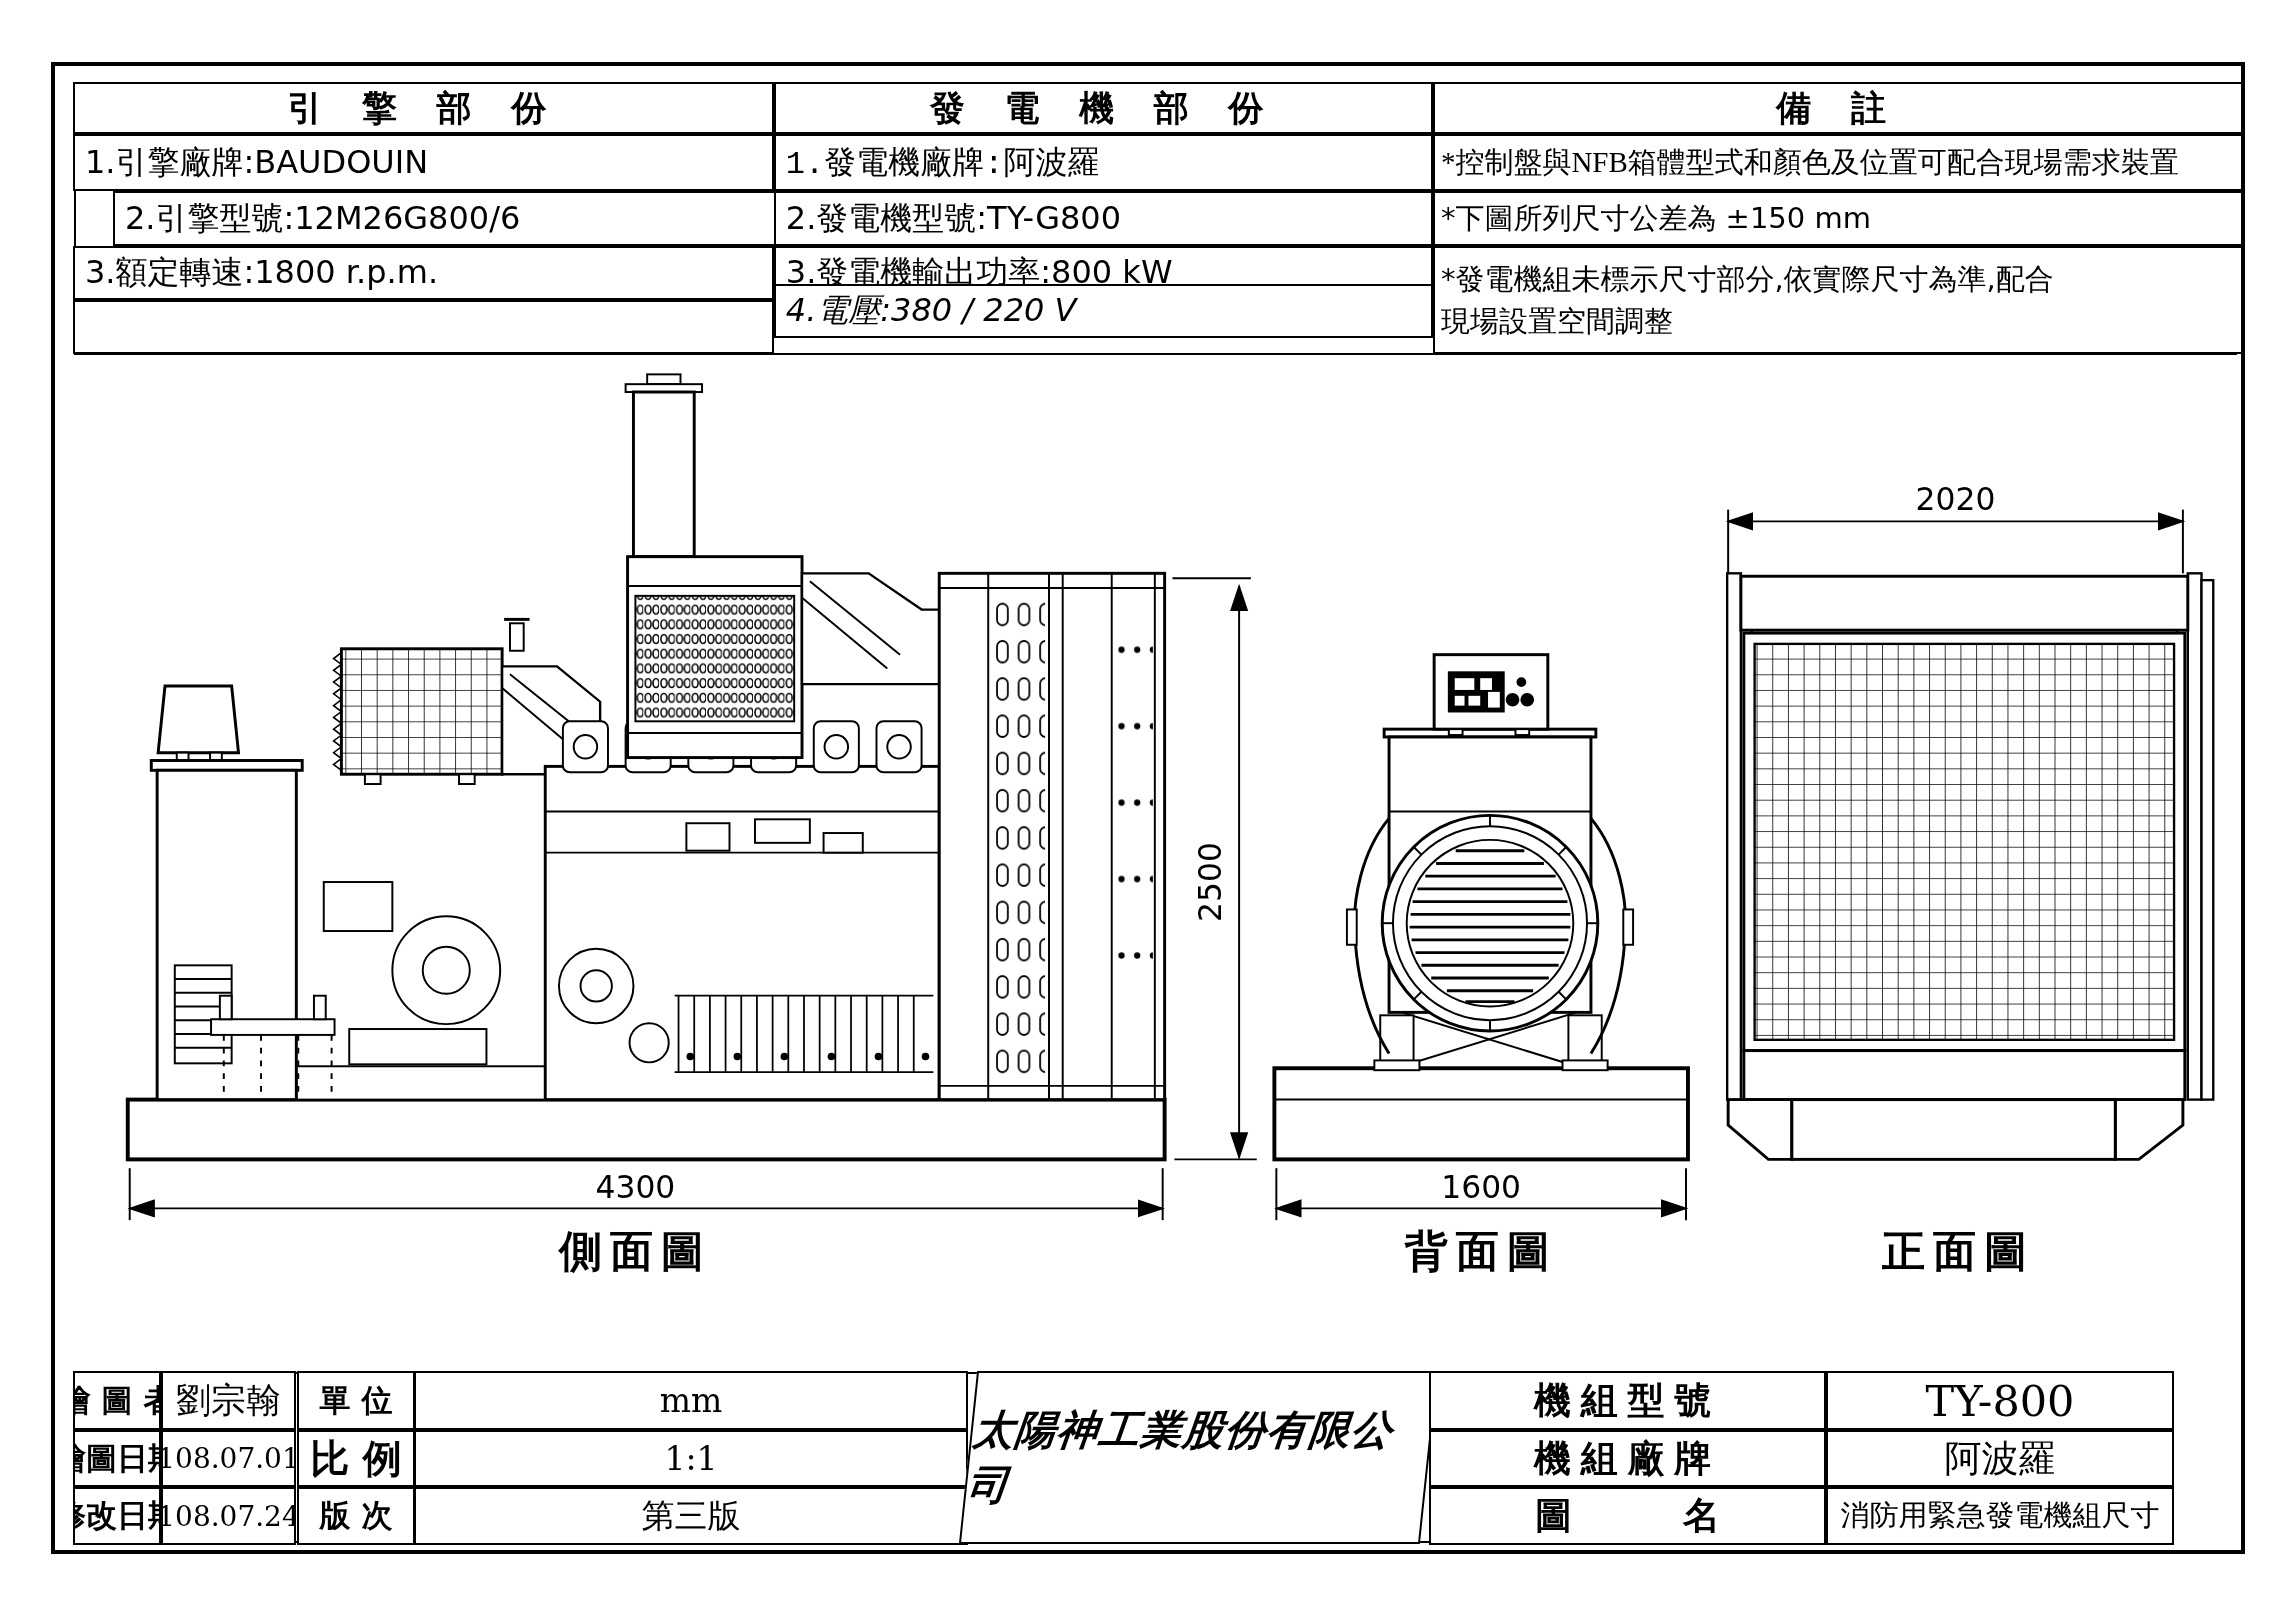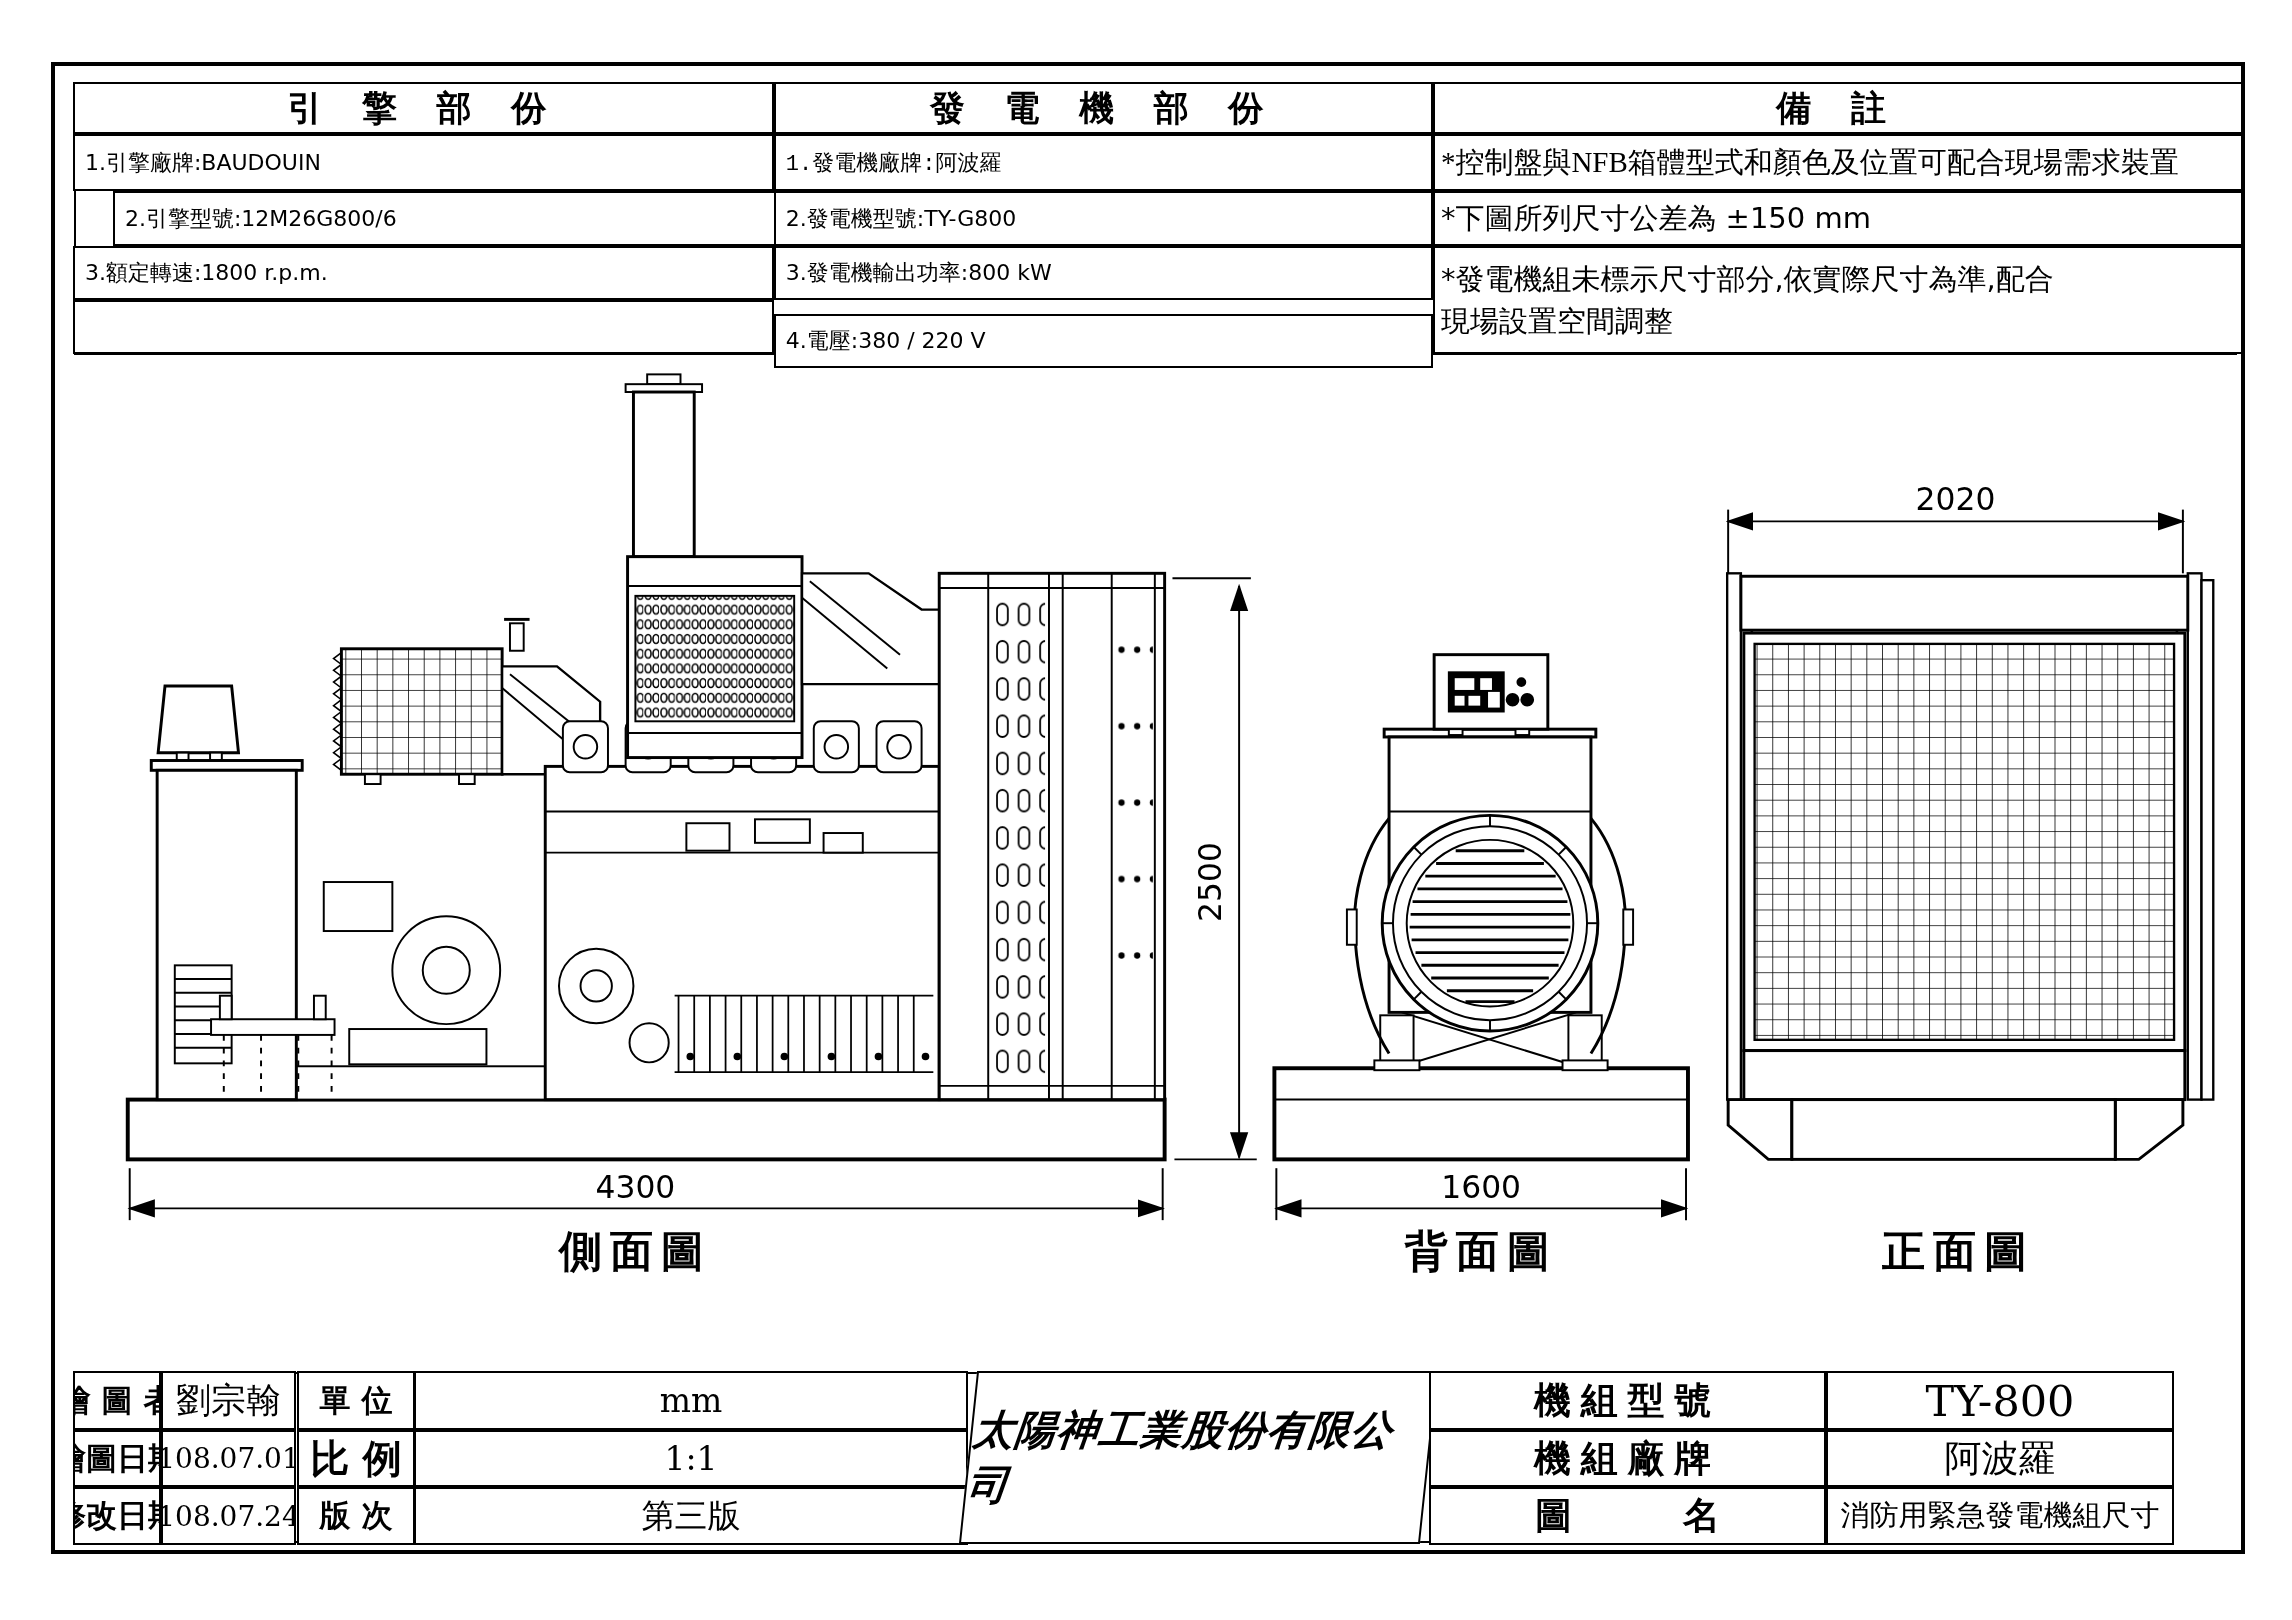--- a/index.html
+++ b/index.html
@@ -4,21 +4,21 @@
 <style>
   html,body{margin:0;padding:0;background:#888;}
   .page{position:relative;width:2293px;height:1620px;background:#fff;
         font-family:"DejaVu Sans",sans-serif;color:#000;overflow:hidden;}
   .frame{position:absolute;left:51px;top:62px;width:2194px;height:1492px;
          border:4.9px solid #000;box-sizing:border-box;}
   .tbl{position:absolute;border:2.9px solid #000;box-sizing:border-box;background:#fff;}
   .cell{position:absolute;border:2px solid #000;box-sizing:border-box;
         display:flex;align-items:center;background:#fff;overflow:hidden;}
   .hdr{justify-content:center;font-size:35px;letter-spacing:13.7px;font-weight:bold;}
-  .spec{font-size:22px;padding-left:9.8px;}
+  .spec{font-size:32px;padding-left:9.8px;}
   .note{font-size:29px;padding-left:5.9px;line-height:1.45;white-space:pre-line;}
   .tb-label{justify-content:center;font-size:37px;white-space:pre;font-weight:bold;}
   .tb-value{justify-content:center;font-size:33px;font-family:"DejaVu Serif",serif;}
   .tb-value-big{justify-content:center;font-size:43px;font-family:"DejaVu Serif",serif;}
   .company{justify-content:center;font-size:41px;font-style:italic;font-weight:bold;
            font-family:"DejaVu Serif",serif;letter-spacing:1px;transform:skewX(-6deg);}
   .dwg{position:absolute;left:0;top:0;}
   svg text{font-family:"DejaVu Sans",sans-serif;fill:#000;}
   .dimtxt{font-size:32px;}
   .viewlbl{font-size:44px;font-weight:bold;letter-spacing:8px;font-family:"DejaVu Serif",serif;}
@@ -305,21 +305,21 @@
     <div class="cell hdr" style="left:-2.9px;top:-2.9px;width:701px;height:52px;">引 擎 部 份</div>
     <div class="cell spec" style="left:-2.9px;top:49px;width:701px;height:57px;">1.引擎廠牌:BAUDOUIN</div>
     <div class="cell spec" style="left:-2.9px;top:106px;width:701px;height:55px;margin-left:40px;">2.引擎型號:12M26G800/6</div>
     <div class="cell spec" style="left:-2.9px;top:161px;width:701px;height:54px;">3.額定轉速:1800 r.p.m.</div>
     <div class="cell spec" style="left:-2.9px;top:215px;width:701px;height:54px;"></div>
 
     <div class="cell hdr" style="left:698px;top:-2.9px;width:659px;height:52px;">發 電 機 部 份</div>
     <div class="cell spec" style="left:698px;top:49px;width:659px;height:57px;font-family:Liberation Mono, monospace;">1.發電機廠牌:阿波羅</div>
     <div class="cell spec" style="left:698px;top:106px;width:659px;height:55px;">2.發電機型號:TY-G800</div>
     <div class="cell spec" style="left:698px;top:161px;width:659px;height:54px;">3.發電機輸出功率:800 kW</div>
-    <div class="cell spec" style="left:698px;top:229px;width:659px;height:54px;">4.電壓:380 / 220 V</div>
+    <div class="cell spec" style="left:698px;top:199px;width:659px;height:54px;font-style:italic;">4.電壓:380 / 220 V</div>
 
     <div class="cell hdr" style="left:1357px;top:-2.9px;width:810px;height:52px;">備  註</div>
     <div class="cell note" style="left:1357px;top:49px;width:810px;height:57px;font-family:Liberation Serif, serif;">*控制盤與NFB箱體型式和顏色及位置可配合現場需求裝置</div>
     <div class="cell note" style="left:1357px;top:106px;width:810px;height:55px;">*下圖所列尺寸公差為 ±150 mm</div>
     <div class="cell note" style="left:1357px;top:161px;width:810px;height:108px;">*發電機組未標示尺寸部分,依實際尺寸為準,配合
  現場設置空間調整</div>
   </div>
 
   <div class="tbl" style="left:74px;top:1372px;width:2095px;height:171px;">
 

